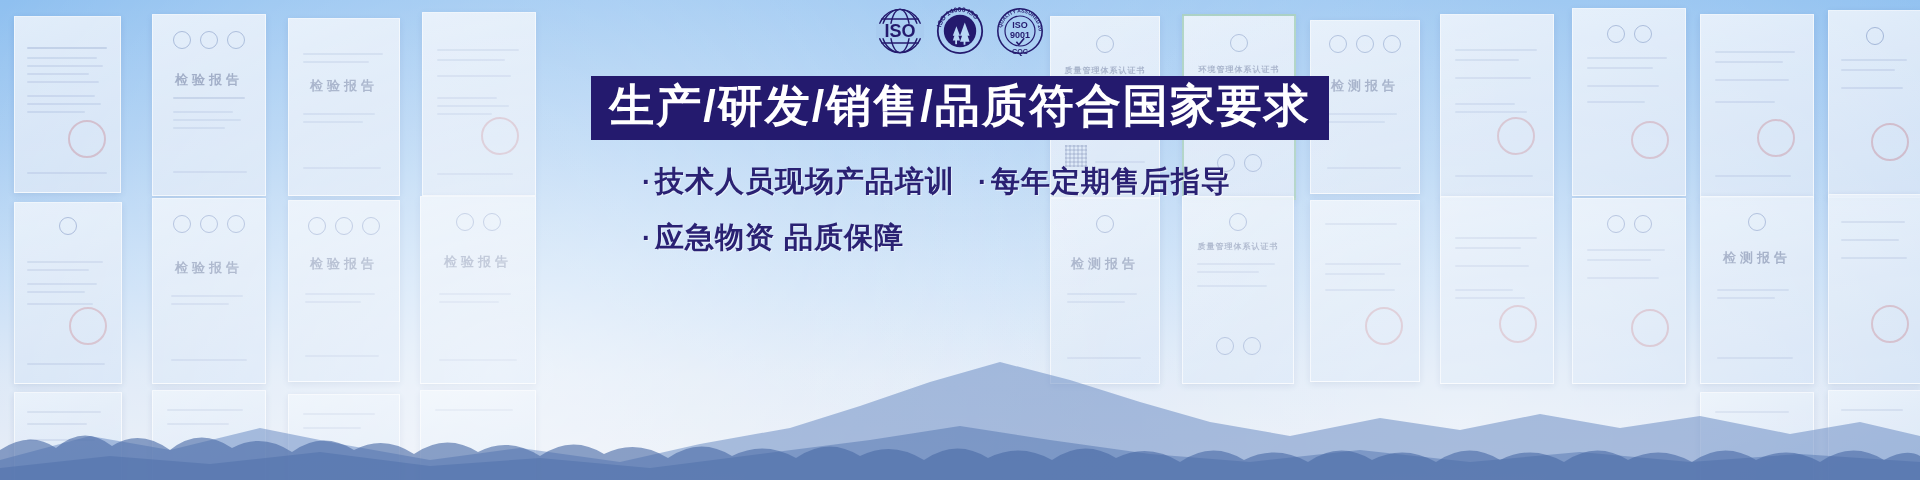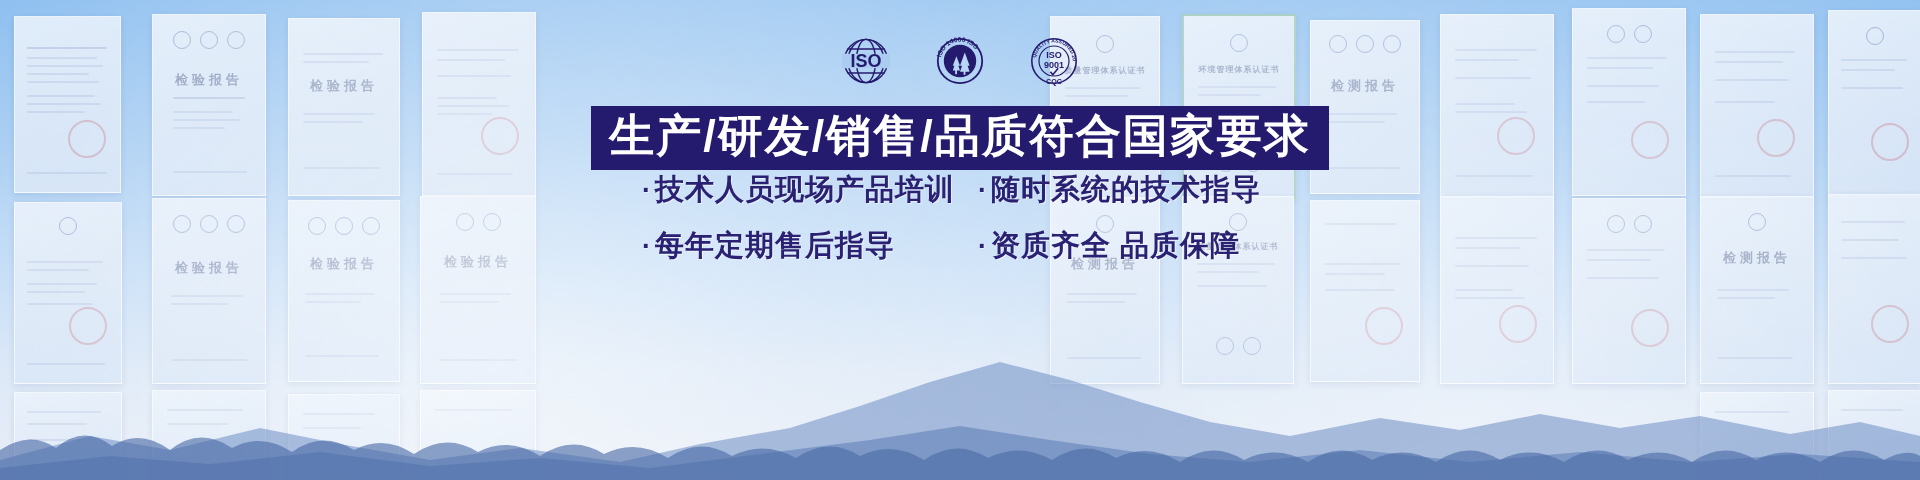--- a/index.html
+++ b/index.html
@@ -65,42 +65,43 @@
   }
   
   .mount{position:absolute;left:0;bottom:0;width:1920px;height:170px;}
   .trees{position:absolute;left:0;bottom:0;width:1920px;height:74px;}
   
   .content{
     position:absolute;left:0;top:0;width:1920px;height:480px;
     display:flex;flex-direction:column;align-items:center;
   }
   .badges{
-    margin-top:30px;height:62px;
-    display:flex;align-items:center;gap:34px;
+    height:62px;
+    display:flex;align-items:center;
   }
   .badge{width:60px;height:60px;display:block;}
   .title{
     margin-top:6px;
     font-size:76px;line-height:1.02;font-weight:900;
     color:#241a6e;
     letter-spacing:3px;
     text-shadow:2px 2px 0 rgba(255,255,255,.55), 0 2px 6px rgba(255,255,255,.35);
     white-space:nowrap;
   }
   .subtitle{
     margin-top:14px;
     background:#241a6e;
     color:#ffffff;
     font-size:45px;font-weight:800;letter-spacing:2px;
     padding:6px 18px 9px 18px;
     white-space:nowrap;
     line-height:1.08;
   }
   .features{
+    margin-top:22px;
     display:grid;
     grid-template-columns:320px 300px;
     row-gap:18px;column-gap:22px;gap:16px;
   }
   .feat{
     color:#2a2173;
     font-size:29px;font-weight:800;letter-spacing:1px;
     white-space:nowrap;
     text-shadow:1px 1px 0 rgba(255,255,255,.5);
   }
@@ -459,23 +460,20 @@
     </div>
 
 
     <div class="subtitle">生产/研发/销售/品质符合国家要求</div>
 
     <div class="features">
       <div class="feat">
         <span class="dot">·</span><span>技术人员现场产品培训</span>
       </div>
       <div class="feat">
-        <span class="dot">·</span><span>随时系统的技术指导</span>
-      </div>
-      <div class="feat">
         <span class="dot">·</span><span>每年定期售后指导</span>
       </div>
       <div class="feat">
-        <span class="dot">·</span><span>资质齐全 品质保障</span>
+        <span class="dot">·</span><span>应急物资 品质保障</span>
       </div>
     </div>
   </div>
 </div>
 
 </body></html>

